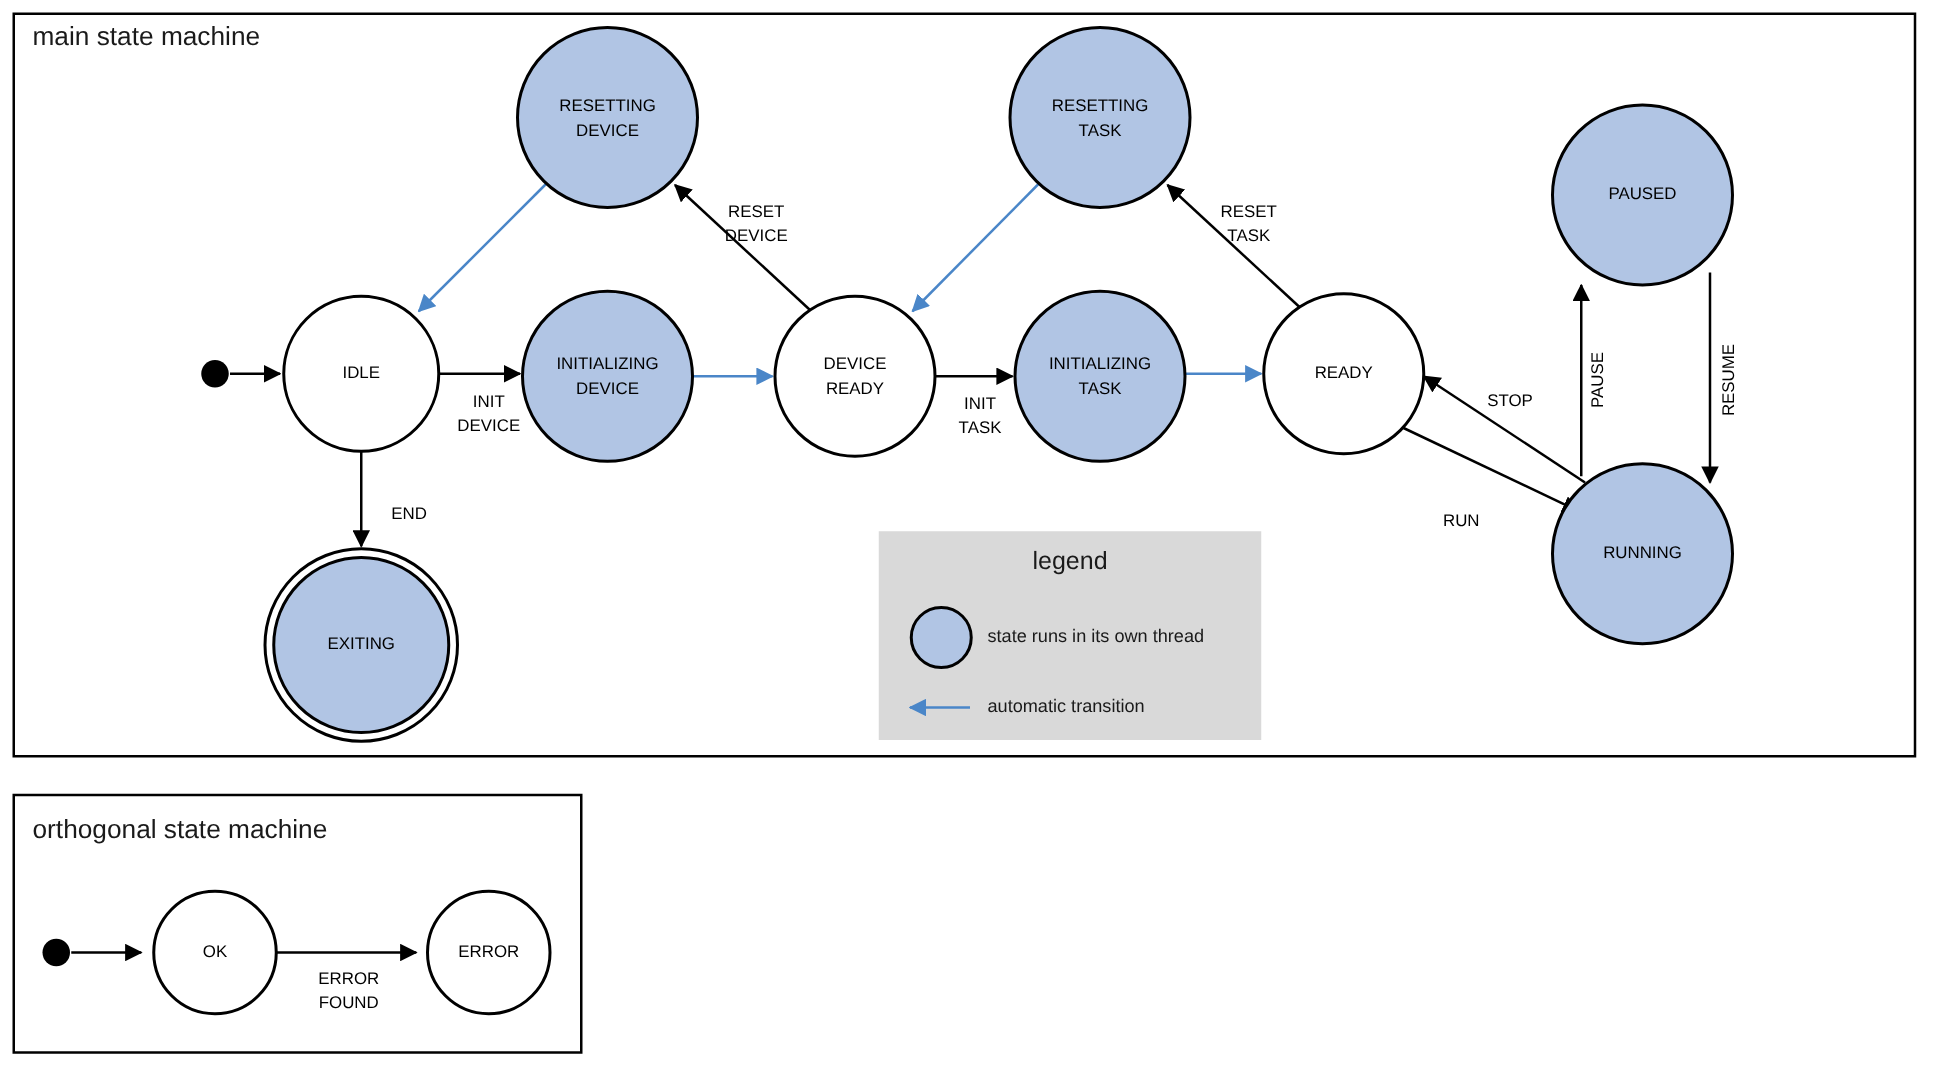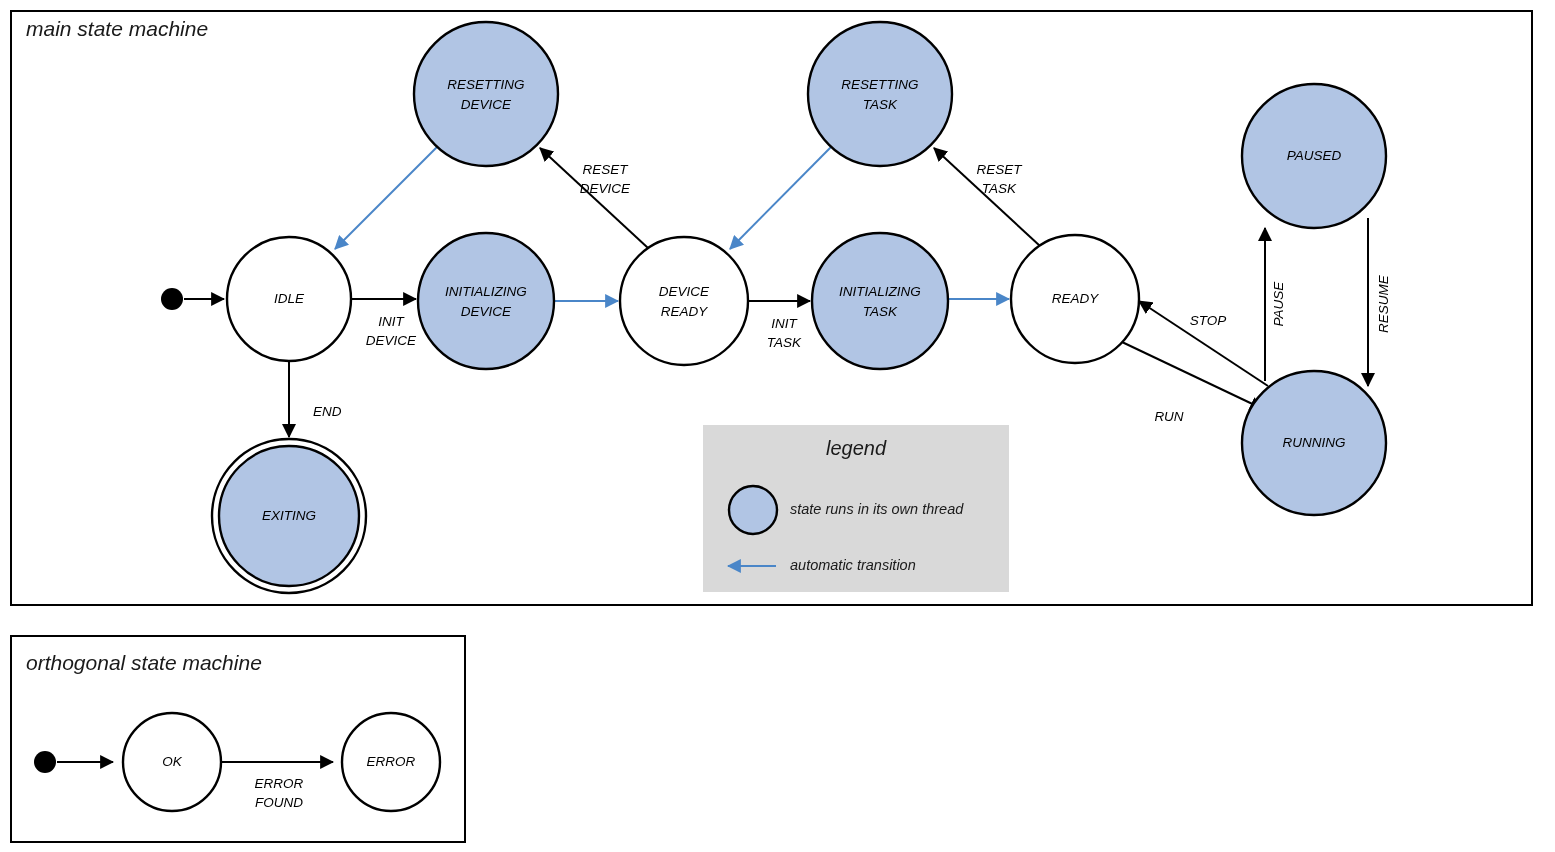--- a/index.html
+++ b/index.html
@@ -12,21 +12,20 @@
     height: 852px;
     font-family: "Liberation Sans", sans-serif;
     position: relative;
     overflow: hidden;
   }
   #stage {
     position: absolute;
     top: 0; left: 0;
     width: 1555px;
     height: 852px;
-    font-style: italic;
   }
   svg.diagram {
     position: absolute;
     top: 0; left: 0;
     width: 1555px;
     height: 852px;
   }
   .frame-rect {
     fill: #ffffff;
     stroke: #000000;

